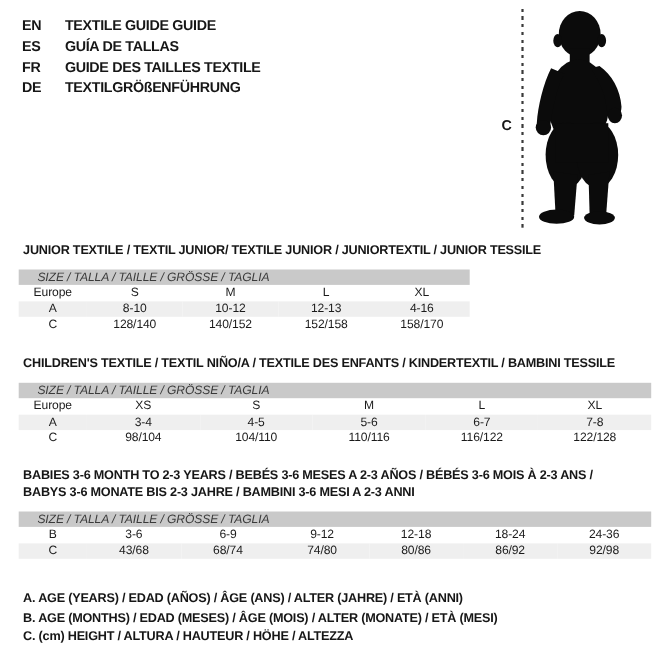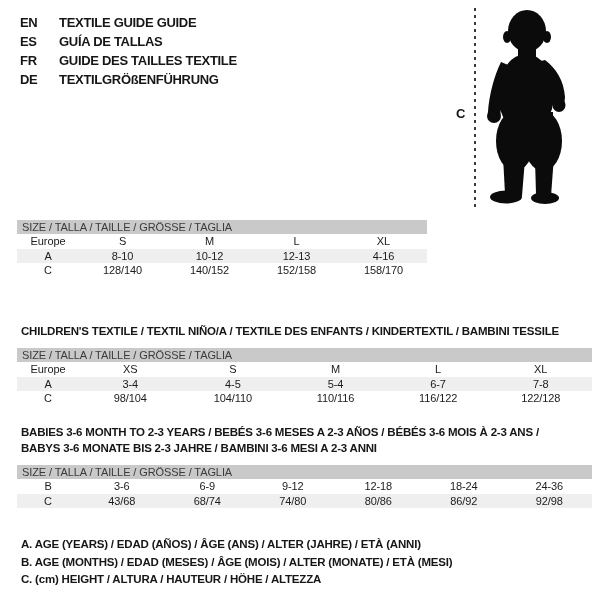--- a/index.html
+++ b/index.html
@@ -29,22 +29,22 @@
   .section { position:absolute; left:17px; }
   .sec-junior   { top:220px; width:410px; }
   .sec-children { top:323px; width:575px; }
   .sec-babies   { top:424px; width:575px; }
 
   .sec-title { font-size:11.5px; font-weight:bold; letter-spacing:-0.2px; margin:0 0 9px 4px; }
   .title-line { line-height:16px; white-space:nowrap; }
 
   .thead-bar {
     background:#c9c9c9; height:14px; line-height:14px;
-    font-size:11px; color:#3a3a3a; padding-left:5px;
-    letter-spacing:-0.1px; white-space:nowrap;
+    font-size:11px; color:#3a3a3a; padding-left:17px;
+    letter-spacing:-0.1px; white-space:nowrap;font-style:italic;
   }
   table.size-table { width:100%; border-collapse:collapse; table-layout:fixed; }
   table.size-table td {
     font-size:11px; height:14.5px; padding:0; text-align:center;
     white-space:nowrap; color:#1b1b1b; letter-spacing:-0.1px;
   }
   td.row-label { text-align:left; padding-left:5px;margin-top:12px; }
   tr.shaded { background:#efefef; }
 
   
@@ -91,20 +91,23 @@
         <path d="M50,153 L69,150 L66,190 L51,188 Z"></path>
 
         <ellipse cx="21" cy="191" rx="16" ry="6.5"></ellipse>
         <ellipse cx="60" cy="192" rx="14" ry="6"></ellipse>
       </g>
     </svg>
   </div>
 
   <div id="sections">
       <section class="section sec-junior">
+        <div class="sec-title">
+          <div class="title-line">JUNIOR TEXTILE / TEXTIL JUNIOR/ TEXTILE JUNIOR / JUNIORTEXTIL / JUNIOR TESSILE</div>
+        </div>
         <div class="thead-bar">SIZE / TALLA / TAILLE / GRÖSSE / TAGLIA</div>
         <table class="size-table">
           <colgroup>
             <col style="width: 62px;">
             <col>
             <col>
             <col>
             <col>
           </colgroup>
           <tbody>
@@ -152,21 +155,21 @@
               <td class="val">XS</td>
               <td class="val">S</td>
               <td class="val">M</td>
               <td class="val">L</td>
               <td class="val">XL</td>
             </tr>
             <tr class="shaded">
               <td class="row-label">A</td>
               <td class="val">3-4</td>
               <td class="val">4-5</td>
-              <td class="val">5-4</td>
+              <td class="val">5-6</td>
               <td class="val">6-7</td>
               <td class="val">7-8</td>
             </tr>
             <tr>
               <td class="row-label">C</td>
               <td class="val">98/104</td>
               <td class="val">104/110</td>
               <td class="val">110/116</td>
               <td class="val">116/122</td>
               <td class="val">122/128</td>

